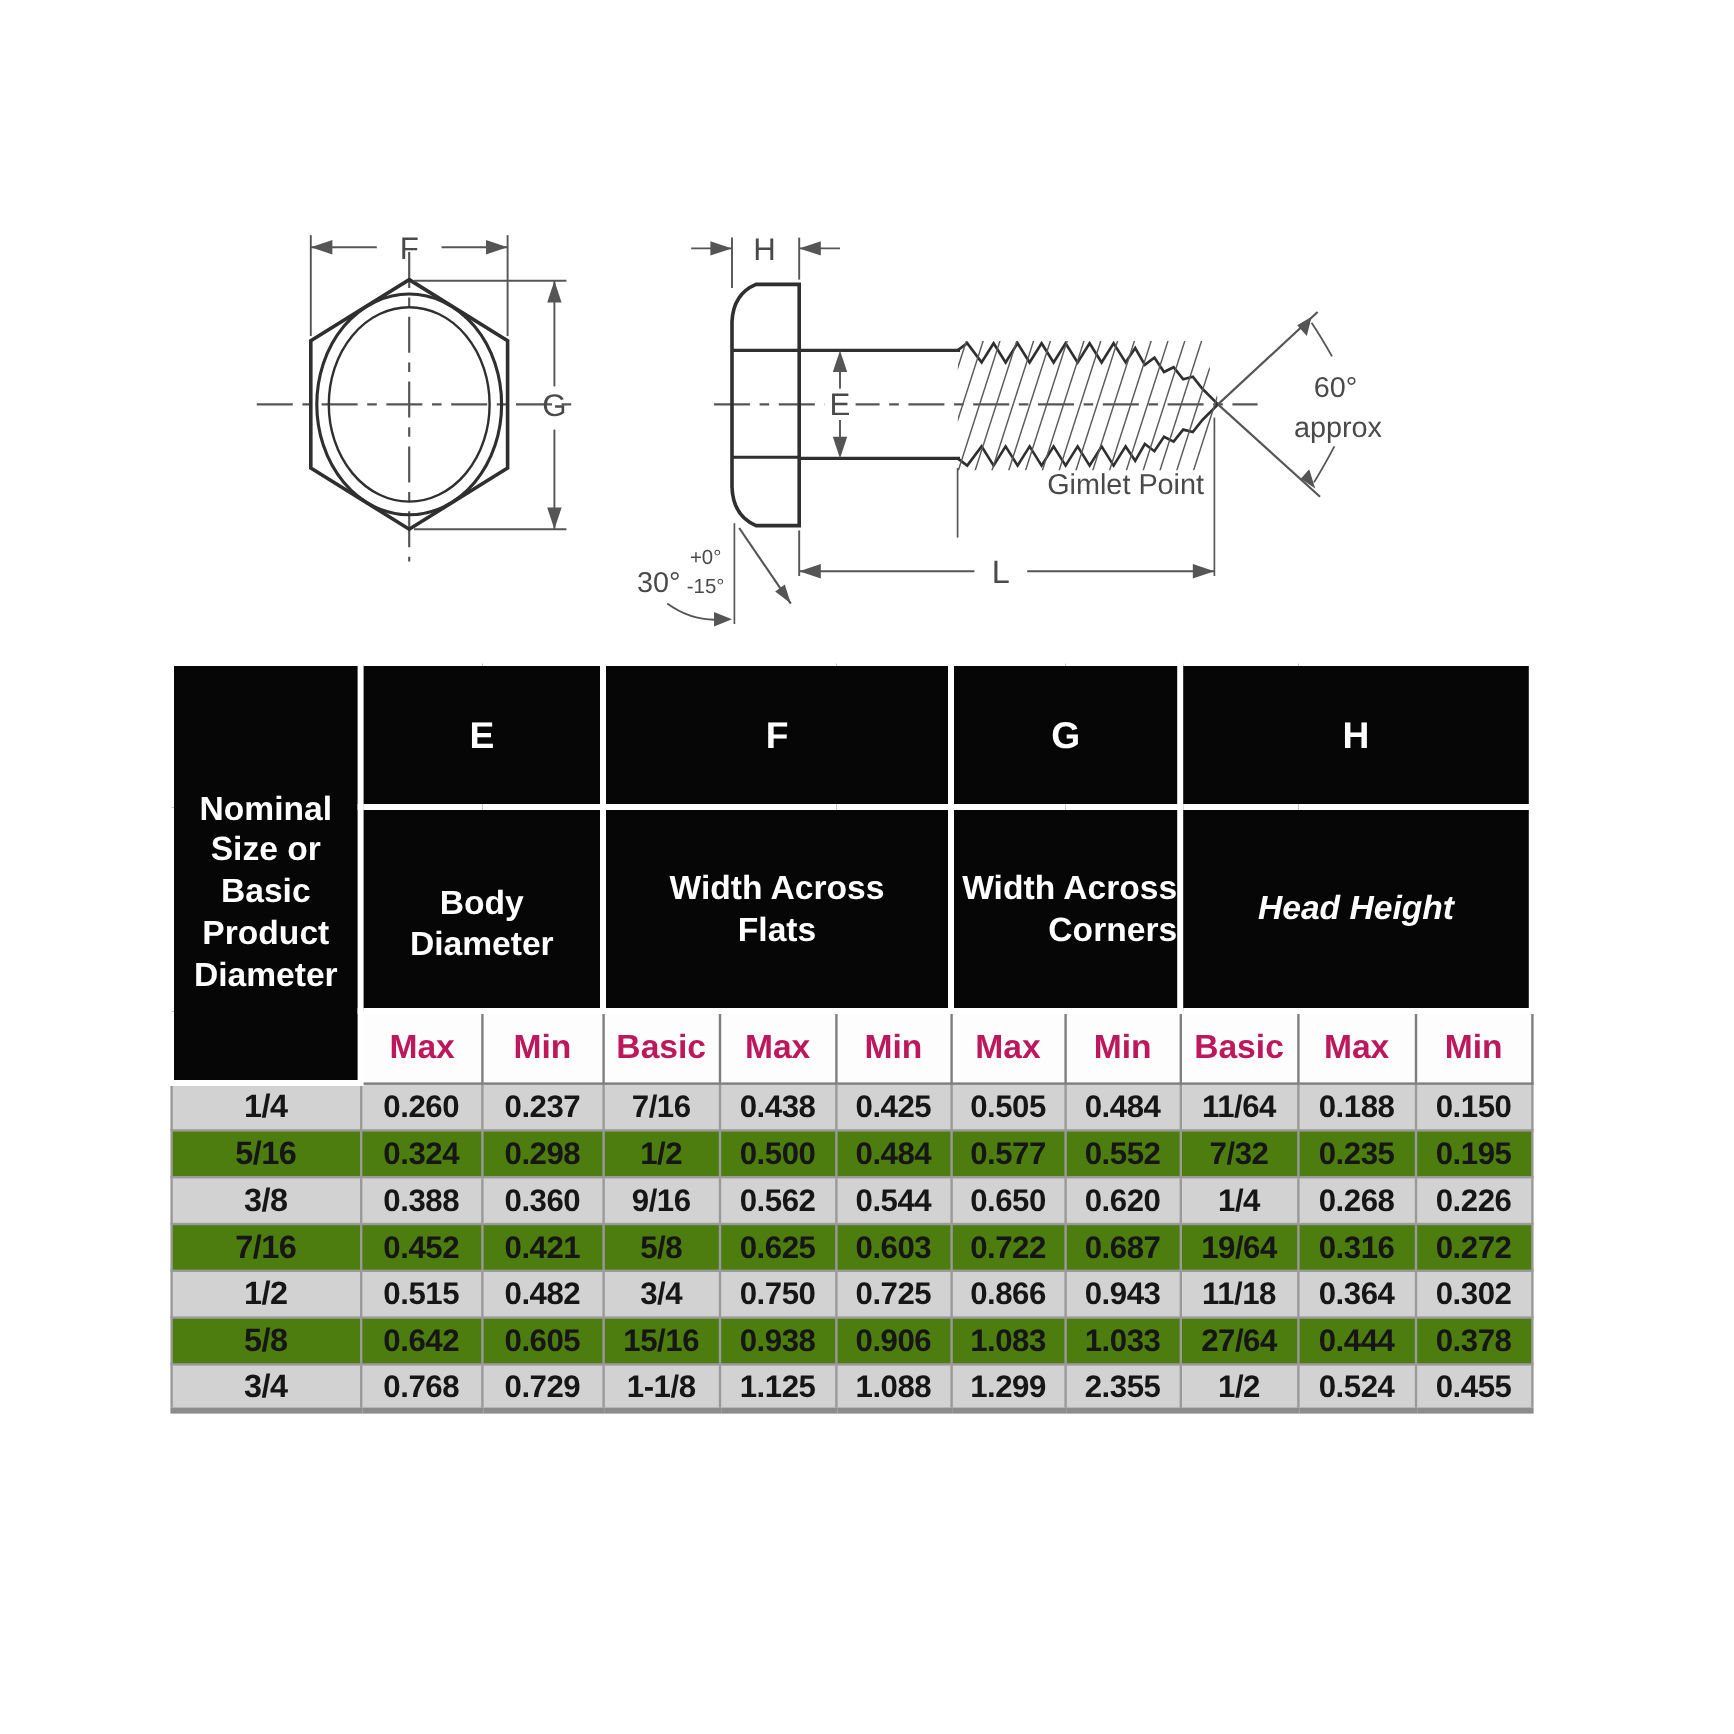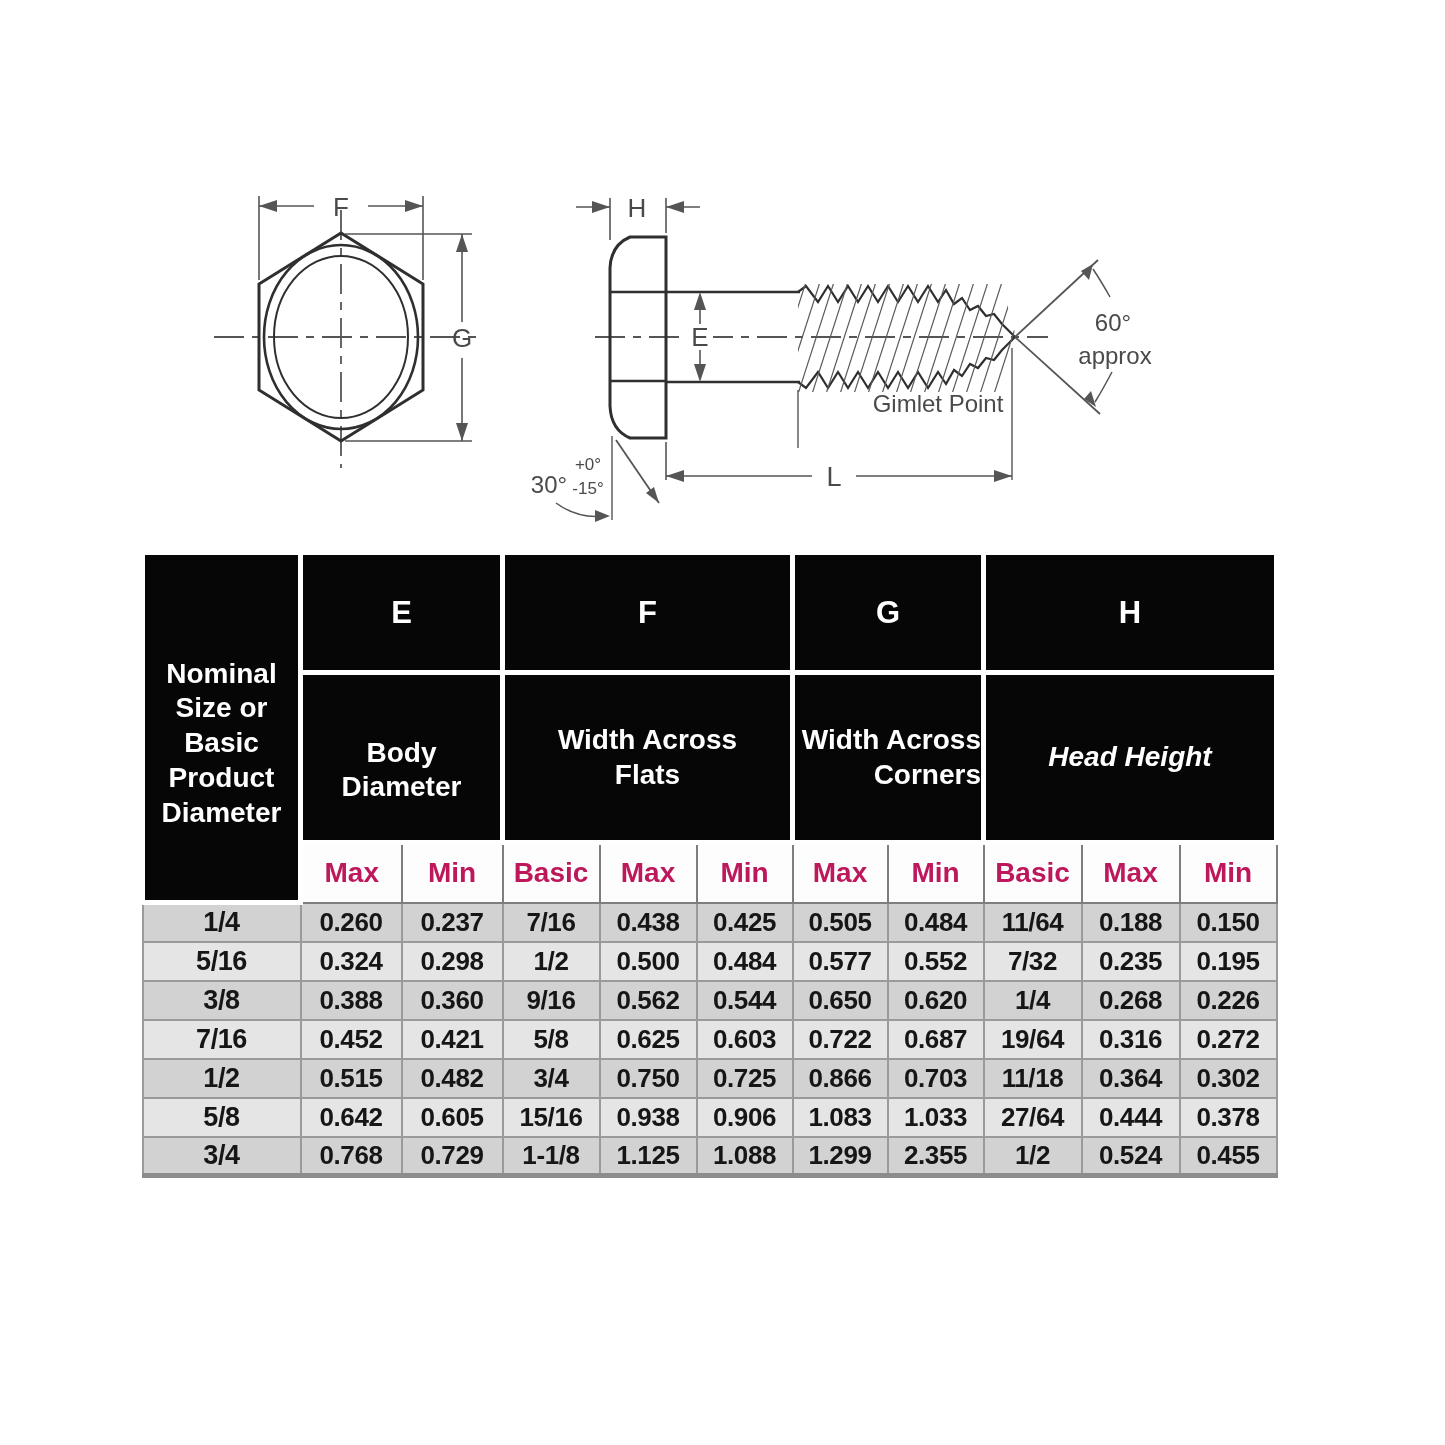--- a/index.html
+++ b/index.html
@@ -26,21 +26,21 @@
 
   tr.sub-row{height:60px;}
   .subcell{background:#fdfdfd;color:#be185d;font-weight:bold;font-size:28px;
            border:2px solid #7e7e7e;}
 
   tbody.data tr{height:39px;}
   tbody.data td{font-weight:bold;font-size:26px;color:#161616;
                 border:2px solid #9a9a9a;letter-spacing:-0.4px;}
   tbody.data td.size-cell{font-size:27px;}
   tbody.data tr.row-gray td{background:#d2d2d2;}
-  tbody.data tr.row-white td{background:#e5e5e5;text-align:center;}
+  tbody.data tr.row-white td{background:#4d7c0f;text-align:center;}
   tbody.data tr:last-child td{border-bottom:5px solid #8c8c8c;}
 </style>
 </head>
 <body>
 
 <div class="page">
 
   <svg class="drawing" width="1445" height="550" viewBox="0 0 1445 550">
     <defs>
       <clipPath id="threadClip">
@@ -266,21 +266,21 @@
             <td>0.272</td>
           </tr>
           <tr class="row-gray">
             <td class="size-cell">1/2</td>
             <td>0.515</td>
             <td>0.482</td>
             <td>3/4</td>
             <td>0.750</td>
             <td>0.725</td>
             <td>0.866</td>
-            <td>0.703</td>
+            <td>0.943</td>
             <td>11/18</td>
             <td>0.364</td>
             <td>0.302</td>
           </tr>
           <tr class="row-white">
             <td class="size-cell">5/8</td>
             <td>0.642</td>
             <td>0.605</td>
             <td>15/16</td>
             <td>0.938</td>

